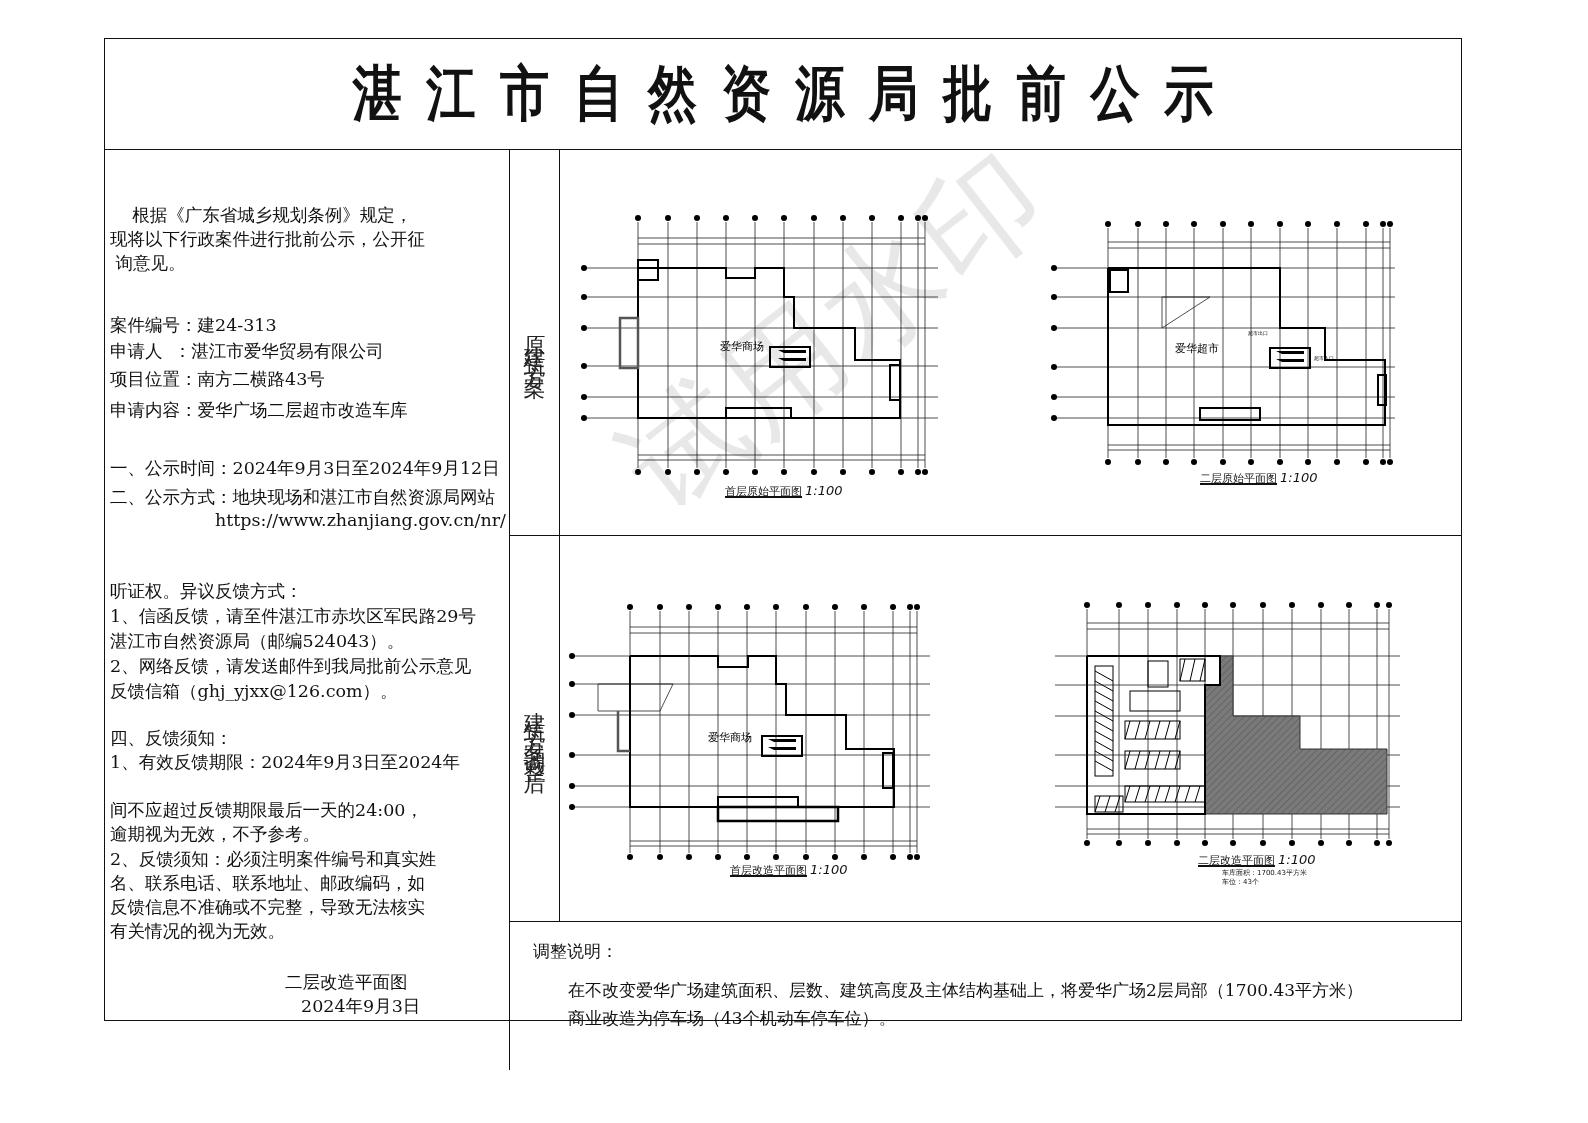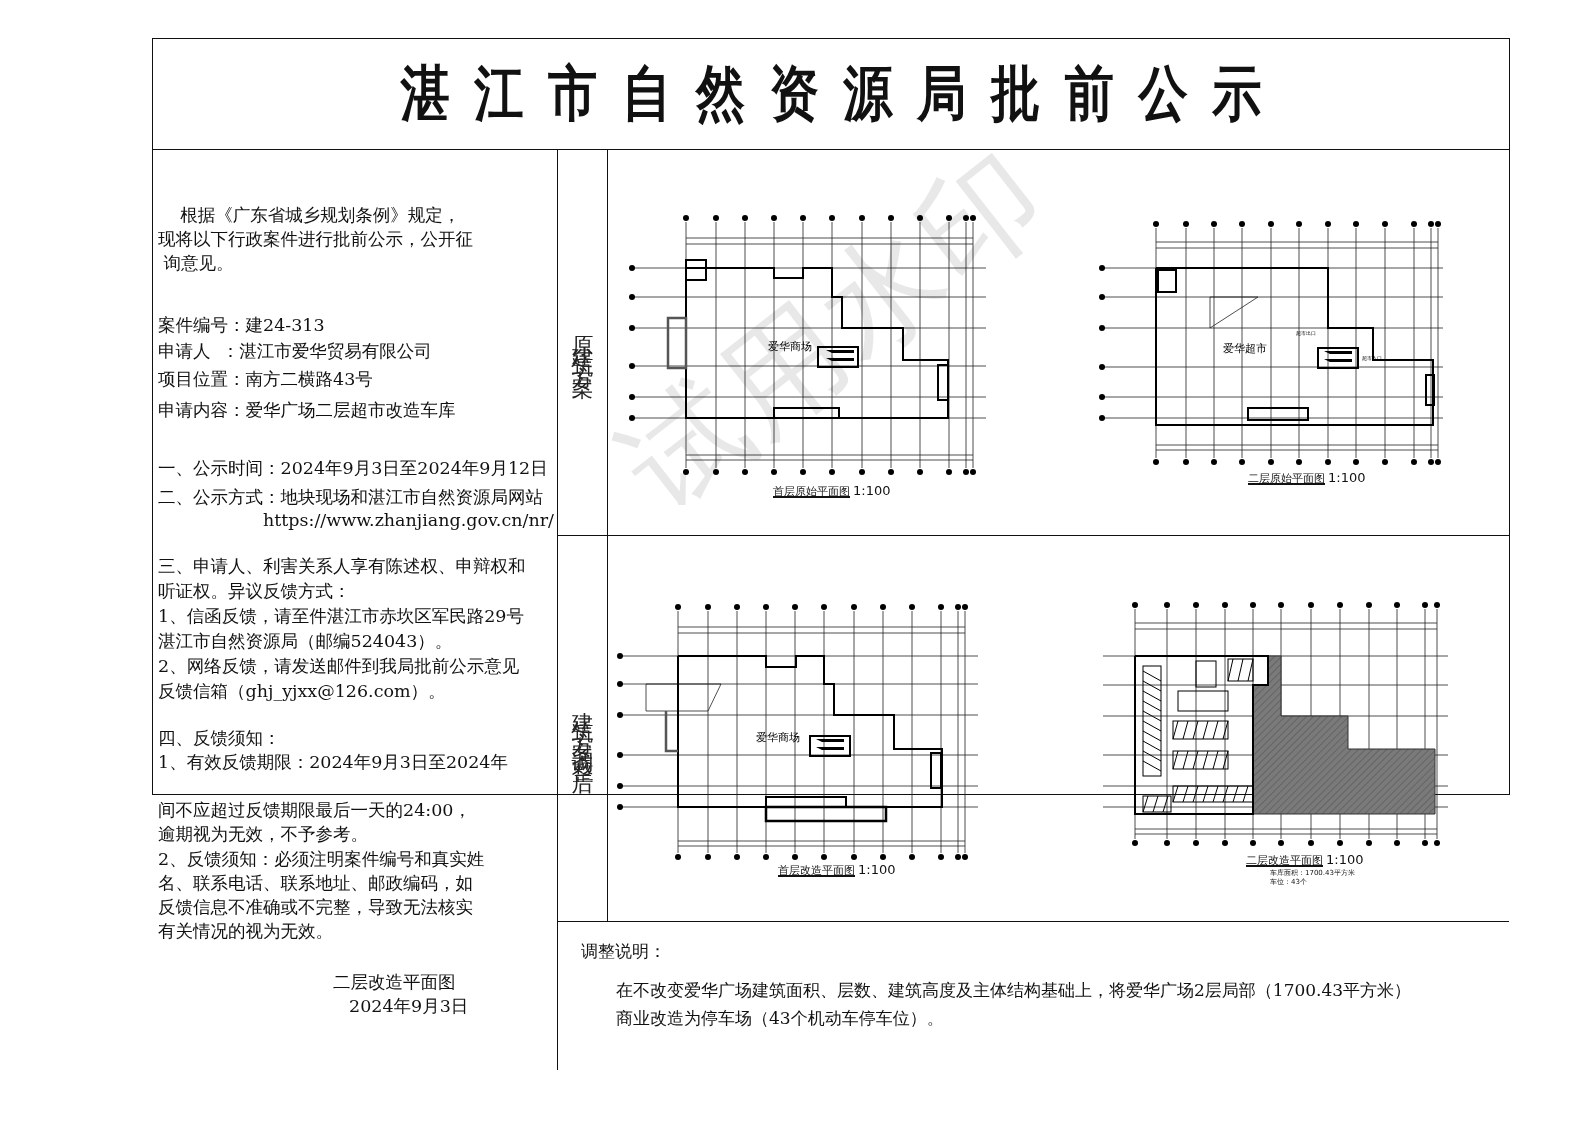--- a/index.html
+++ b/index.html
@@ -1,32 +1,32 @@
 <!DOCTYPE html>
 <html><head>
 <meta charset="utf-8">
 <style>
   html, body { margin:0; padding:0; background:#ffffff; }
   body { width:1588px; height:1123px; position:relative; overflow:hidden; font-family:"DejaVu Serif","Liberation Serif",serif; color:#111; }
-  .frame { position:absolute; left:104px; top:38px; width:1358px; height:757px; border:1.5px solid #111; box-sizing:border-box;margin-left:48px; }
+  .frame { position:absolute; left:104px; top:38px; width:1358px; height:983px; border:1.5px solid #111; box-sizing:border-box; }
   .title-row { position:absolute; left:0; top:0; width:100%; height:111px; border-bottom:1.5px solid #111; box-sizing:border-box; display:flex; align-items:center; justify-content:center; }
   .title { font-family:"DejaVu Sans","Liberation Sans",sans-serif; font-size:60px; font-weight:bold; letter-spacing:30px; padding-left:30px; transform:scaleX(0.82); transform-origin:center; }
   .left-col { position:absolute; left:0; top:111px; width:405px; height:920px; border-right:1.5px solid #111; box-sizing:border-box; font-size:17.5px; line-height:24px; }
   .left-col p { margin:0; position:absolute; left:5px; white-space:pre; }
   .right-col { position:absolute; left:405px; top:111px; width:951px; height:920px; }
   .section { position:absolute; left:0; width:951px; box-sizing:border-box; border-bottom:1.5px solid #111; }
   .sec-top { top:0; height:386px; }
   .sec-mid { top:386px; height:386px; }
   .side-label { position:absolute; left:0; top:0; width:50px; height:100%; border-right:1.5px solid #111; box-sizing:border-box; display:flex; align-items:center; justify-content:center; }
   .side-label span { writing-mode:vertical-rl; font-size:22px; letter-spacing:10px; color:#222; }
   .plan { position:absolute; }
   .plan svg { display:block; }
   .caption { position:absolute; font-family:"DejaVu Sans","Liberation Sans",sans-serif; font-size:12px; white-space:nowrap; }
   .caption .cn { text-decoration:underline; text-decoration-thickness:2px; font-size:11px; }
-  .caption .scale { font-size:13px; margin-left:3px; }
+  .caption .scale { font-size:13px; margin-left:3px;font-style:italic; }
   .sub-caption { position:absolute; font-family:"DejaVu Sans","Liberation Sans",sans-serif; font-size:7px; line-height:9px; white-space:nowrap; }
   .notes { position:absolute; left:0; top:772px; width:951px; height:148px; }
   .notes .head { position:absolute; left:23px; top:18px; font-size:17px; }
   .notes .body { position:absolute; left:58px; top:54px; font-size:17px; line-height:28px; white-space:pre; }
   .watermark { position:absolute; left:590px; top:420px; font-family:"DejaVu Sans","Liberation Sans",sans-serif; font-size:120px; color:rgba(0,0,0,0.09); transform:rotate(-38deg); transform-origin:left top; white-space:nowrap; pointer-events:none; letter-spacing:4px; }
   .room { font-family:"DejaVu Sans","Liberation Sans",sans-serif; font-size:11px; }
 </style>
 </head>
 <body>
 
@@ -40,21 +40,20 @@
     <p style="top:77px">现将以下行政案件进行批前公示，公开征</p>
     <p style="top:53px">    根据《广东省城乡规划条例》规定，</p>
     <p style="top:101px"> 询意见。</p>
     <p style="top:163px">案件编号：建24-313</p>
     <p style="top:189px">申请人  ：湛江市爱华贸易有限公司</p>
     <p style="top:217px">项目位置：南方二横路43号</p>
     <p style="top:248px">申请内容：爱华广场二层超市改造车库</p>
     <p style="top:306px">一、公示时间：2024年9月3日至2024年9月12日</p>
     <p style="top:335px">二、公示方式：地块现场和湛江市自然资源局网站</p>
     <p style="top:358px; left:110px">https://www.zhanjiang.gov.cn/nr/</p>
-    <p style="top:404px">三、申请人、利害关系人享有陈述权、申辩权和</p>
     <p style="top:429px">听证权。异议反馈方式：</p>
     <p style="top:454px">1、信函反馈，请至件湛江市赤坎区军民路29号</p>
     <p style="top:479px">湛江市自然资源局（邮编524043）。</p>
     <p style="top:504px">2、网络反馈，请发送邮件到我局批前公示意见</p>
     <p style="top:529px">反馈信箱（ghj_yjxx@126.com）。</p>
     <p style="top:576px">四、反馈须知：</p>
     <p style="top:600px">1、有效反馈期限：2024年9月3日至2024年</p>
     <p style="top:648px">间不应超过反馈期限最后一天的24:00，</p>
     <p style="top:672px">逾期视为无效，不予参考。</p>
     <p style="top:697px">2、反馈须知：必须注明案件编号和真实姓</p>

